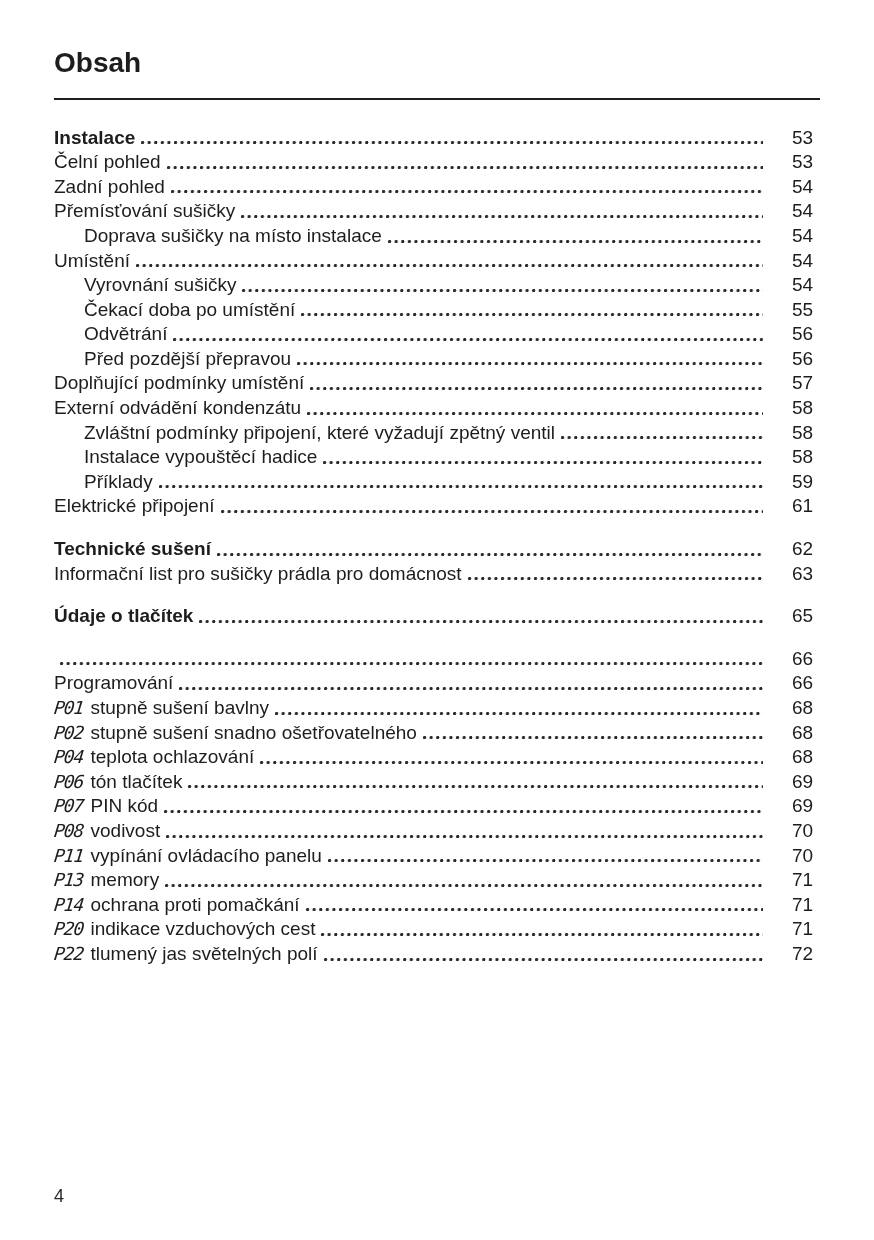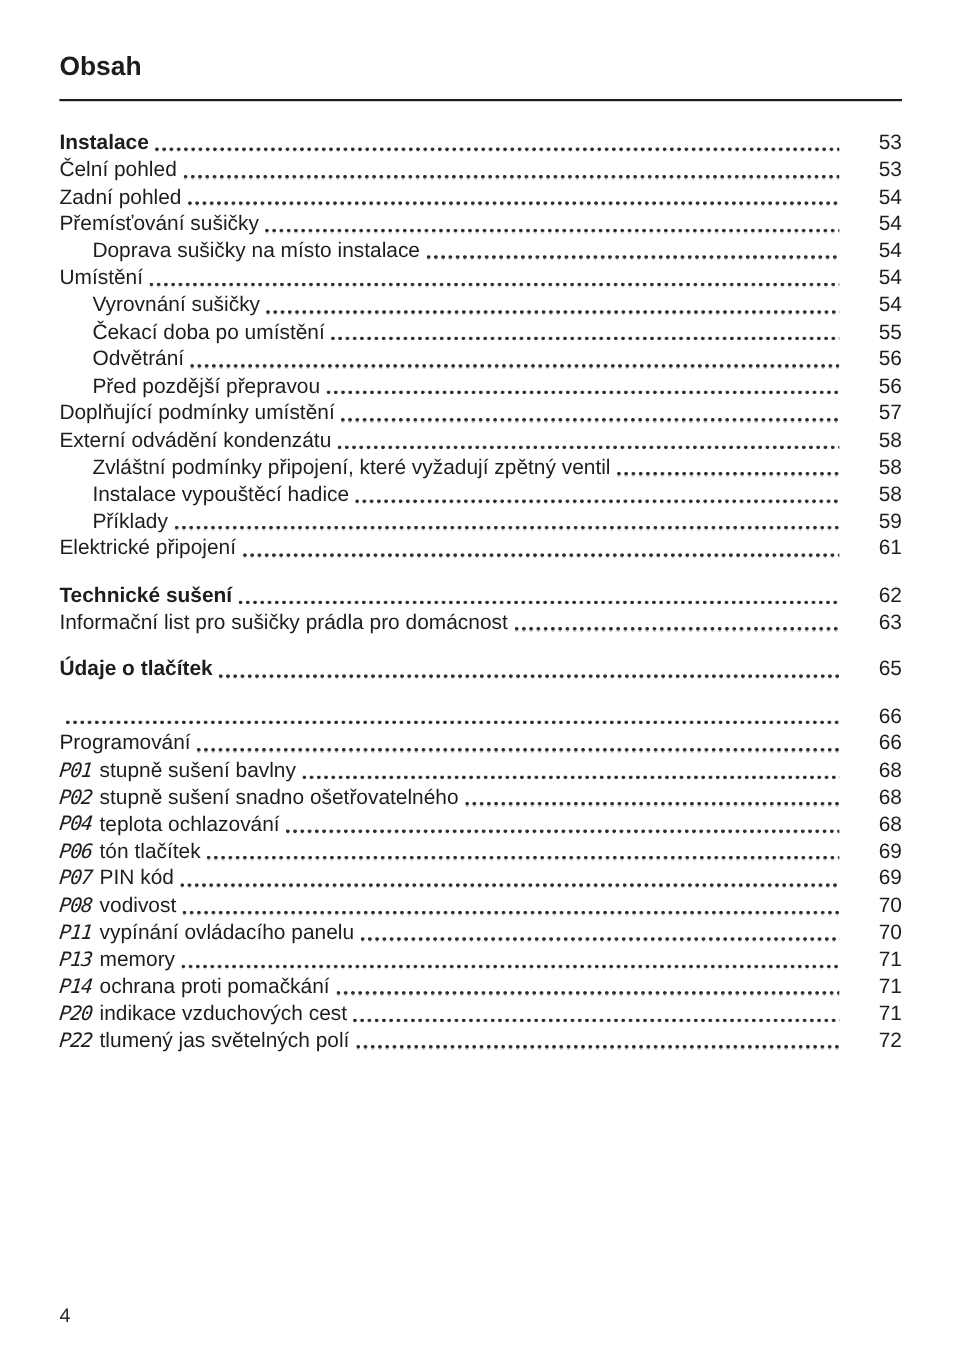--- a/index.html
+++ b/index.html
@@ -17,21 +17,21 @@
     overflow: hidden;
   }
   .content {
     position: absolute;
     left: 54px;
     right: 54px;
     top: 0;
   }
   .doc-title {
     margin-top: 48px;
-    font-size: 24px;
+    font-size: 28px;
     font-weight: 700;
     line-height: 1.1;
     color: #1d1d1d;
   }
   .title-rule {
     height: 2px;
     background: #1d1d1d;
     margin-top: 9px;
   }
   .toc {
@@ -73,21 +73,21 @@
     margin-right: 9px;
     min-width: 12px;
     background-image: radial-gradient(circle at 1.6px 1.6px, #2a2a2a 1.35px, rgba(0,0,0,0) 1.9px);
     background-size: 6.6px 4px;
     background-repeat: repeat-x;
     background-position: 0 calc(100% - 5px);
   }
   .toc-page {
     flex: 0 0 auto;
     min-width: 28px;
-    text-align: right;
+    text-align: left;
     white-space: nowrap;
     margin-left: 20px;
   }
   .footer-page-number {
     position: absolute;
     left: 54px;
     top: 1186px;
     font-size: 18px;
     color: #2a2a2a;
   }

